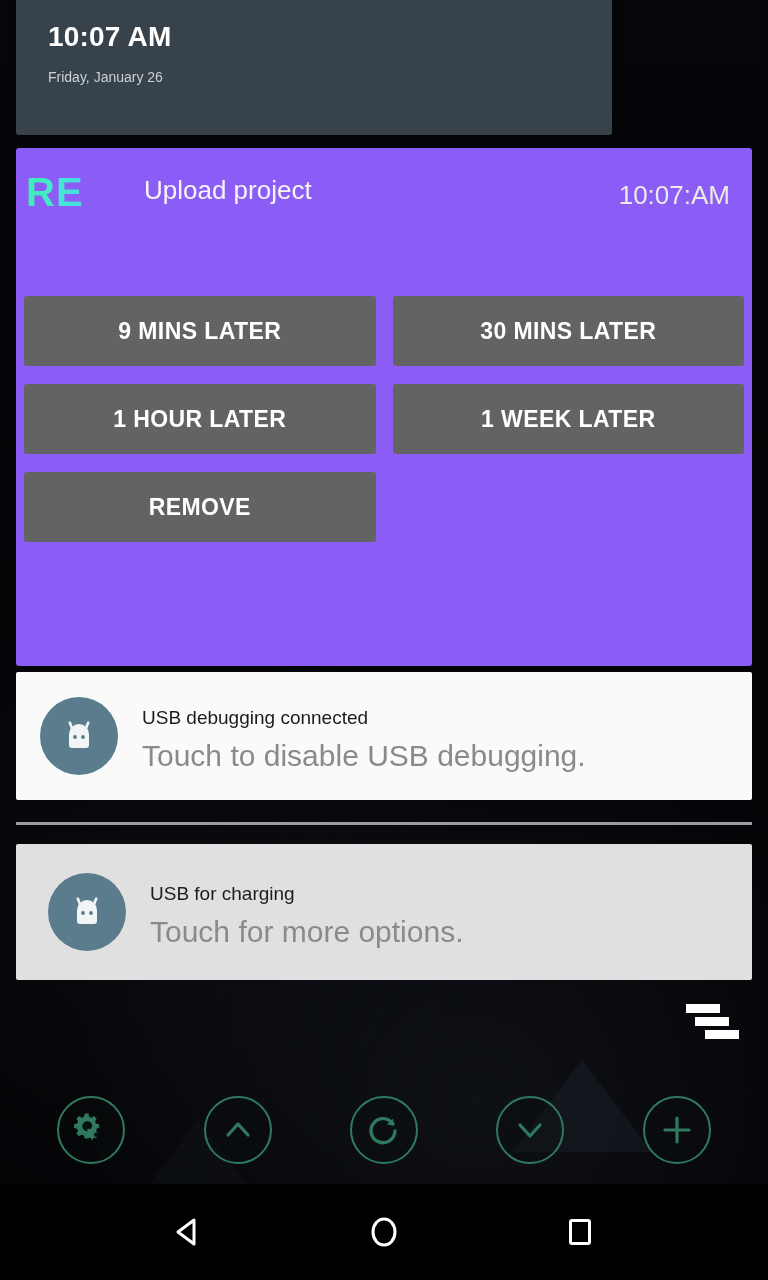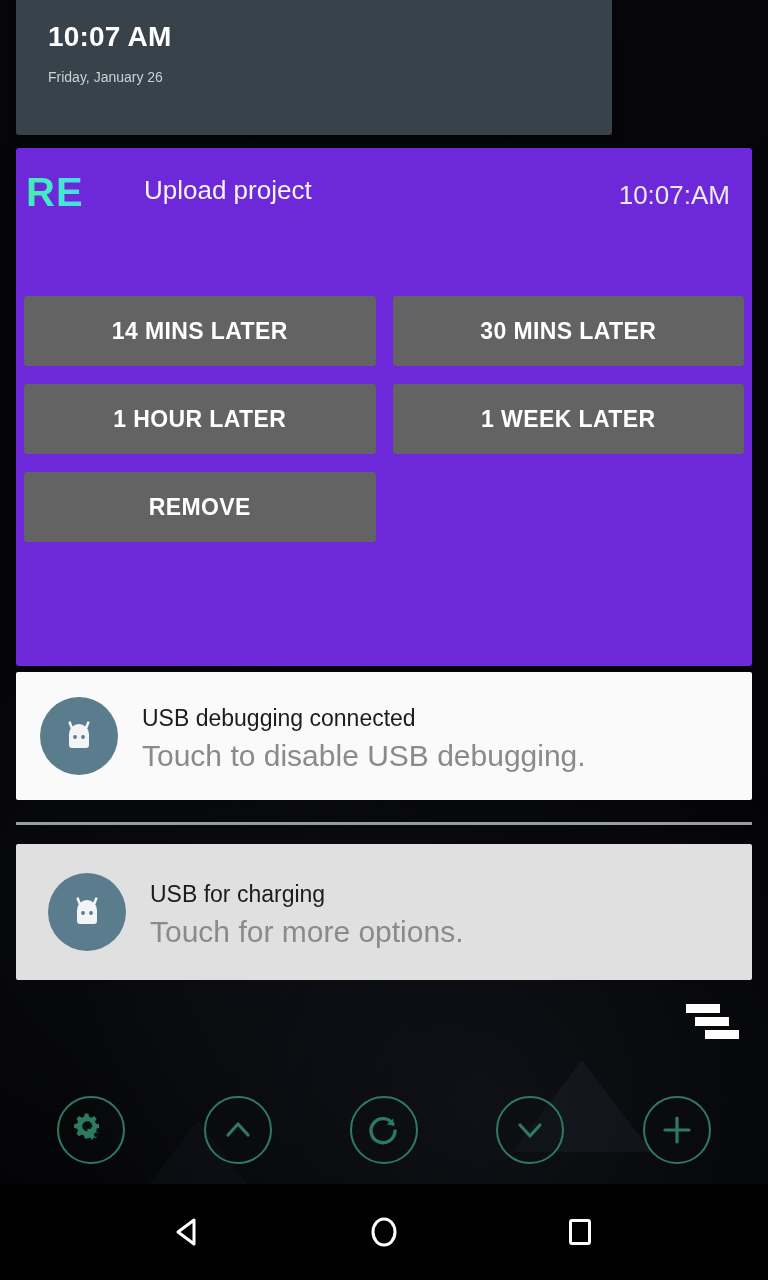--- a/index.html
+++ b/index.html
@@ -97,21 +97,21 @@
     justify-content: center;
   }
 
   
   .notif-dark {
     position: absolute;
     left: 16px;
     top: 148px;
     width: 736px;
     height: 518px;
-    background: #6d28d9;
+    background: #8b5cf6;
     border-radius: 3px;
   }
   .notif-dark-head {
     position: absolute;
     left: 0; top: 0;
     width: 100%;
     height: 90px;
   }
   .app-logo {
     position: absolute;
@@ -192,21 +192,21 @@
     border-radius: 50%;
     background: #5b7c8d;
     flex: 0 0 78px;
     display: flex;
     align-items: center;
     justify-content: center;
   }
   .notif-text { margin-left: 24px; }
   .notif-head-line {
     color: #1c1c1c;
-    font-size: 23px;
+    font-size: 19px;
     line-height: 36px;
   }
   .notif-sub-line {
     color: #8a8a8a;
     font-size: 30px;
     line-height: 34px;
     margin-top: 3px;
   }
 
   .notif-divider {
@@ -295,21 +295,21 @@
   </div>
 
   <div class="notif-dark">
     <div class="notif-dark-head">
       <div class="app-logo">RE</div>
       <div class="notif-title">Upload project</div>
       <div class="notif-time">10:07:AM</div>
     </div>
 
     <div class="action-grid">
-      <button class="action-btn">14 MINS LATER</button>
+      <button class="action-btn">9 MINS LATER</button>
       <button class="action-btn">30 MINS LATER</button>
       <button class="action-btn">1 HOUR LATER</button>
       <button class="action-btn">1 WEEK LATER</button>
       <button class="action-btn">REMOVE</button>
     </div>
   </div>
 
   <div class="notif-light" id="notif-usb-debug">
     <div class="droid-badge">
       <svg width="44" height="44" viewBox="0 0 44 44">

